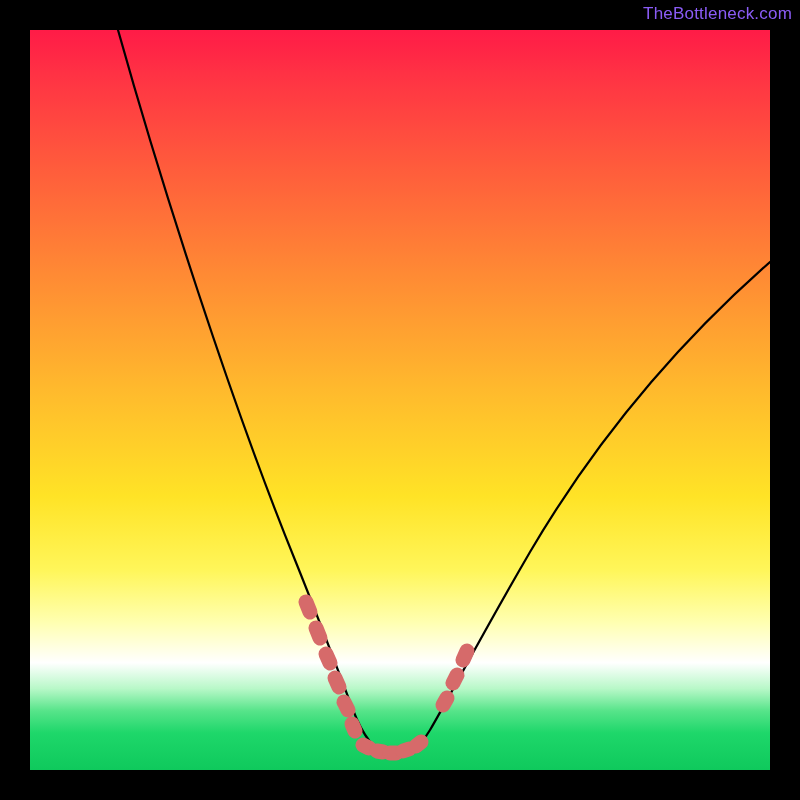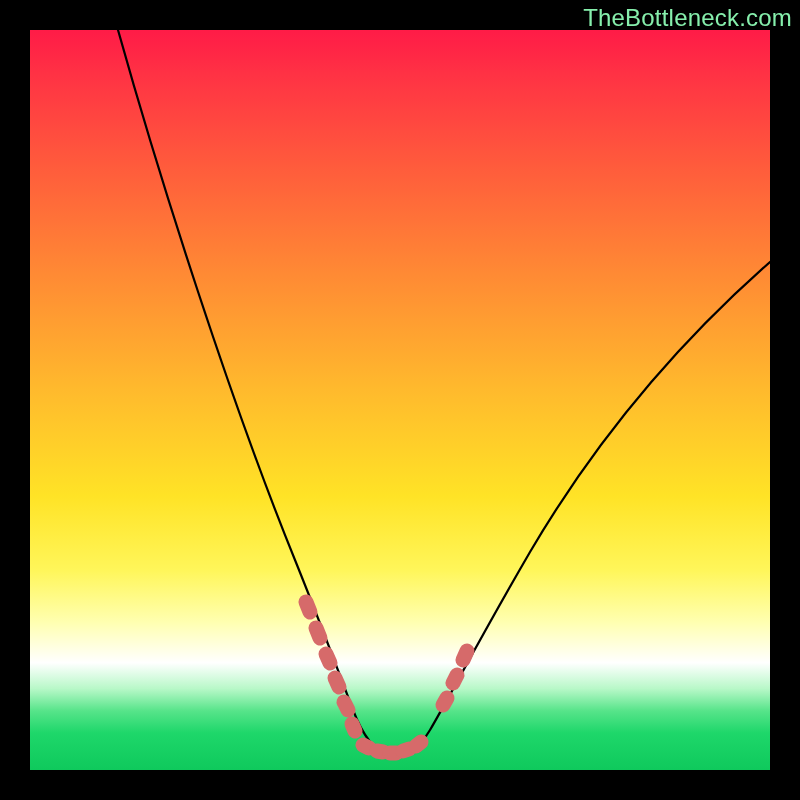--- a/index.html
+++ b/index.html
@@ -42,24 +42,24 @@
   svg.curve {
     position: absolute;
     inset: 0;
     width: 740px;
     height: 740px;
   }
   .watermark {
     position: absolute;
     top: 4px;
     right: 8px;
-    font-size: 24px;
+    font-size: 17px;
     font-weight: 400;
     letter-spacing: 0.2px;
-    color: #86efac;
+    color: #8b5cf6;
     user-select: none;
   }
 </style>
 </head>
 <body>
 
 <div class="frame">
   <div class="gradient"></div>
 
   <svg class="curve" viewBox="0 0 740 740">

